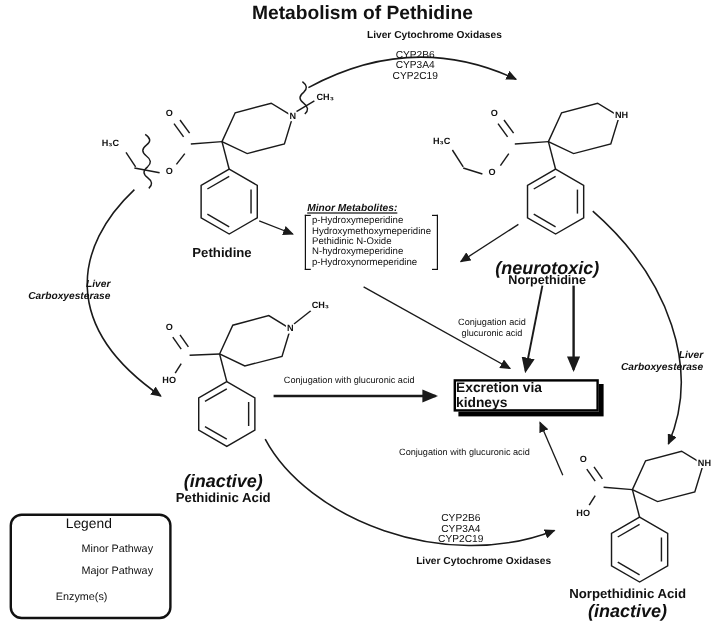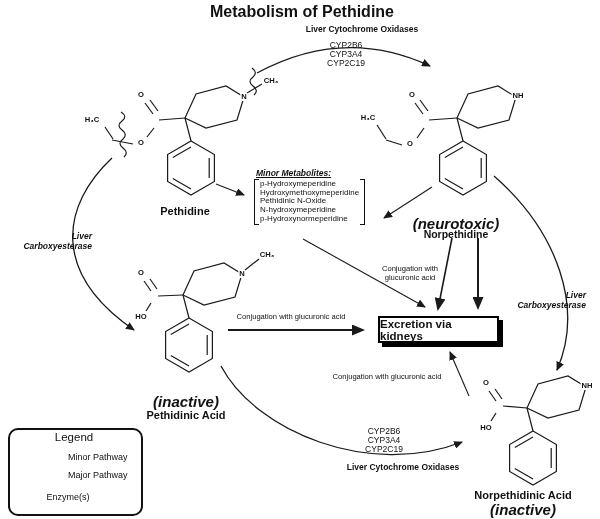--- a/index.html
+++ b/index.html
@@ -182,21 +182,21 @@
       <div class="bracket r"></div>
       <div class="mitem">p-Hydroxymeperidine</div>
       <div class="mitem">Hydroxymethoxymeperidine</div>
       <div class="mitem">Pethidinic N-Oxide</div>
       <div class="mitem">N-hydroxymeperidine</div>
       <div class="mitem">p-Hydroxynormeperidine</div>
     </div>
   </div>
 
   <div class="lbl c conj" style="left:410px;top:264px;">
-    <div>Conjugation with</div>
+    <div>Conjugation acid</div>
     <div>glucuronic acid</div>
   </div>
   <div class="lbl c conj" style="left:291px;top:312px;">Conjugation with glucuronic acid</div>
   <div class="lbl c conj" style="left:387px;top:372px;">Conjugation with glucuronic acid</div>
 
   <div id="excretion-box">Excretion via kidneys</div>
 
   <div class="lbl c cyp" style="left:384px;top:427px;">CYP2B6</div>
   <div class="lbl c cyp" style="left:384px;top:436px;">CYP3A4</div>
   <div class="lbl c cyp" style="left:384px;top:445px;">CYP2C19</div>

